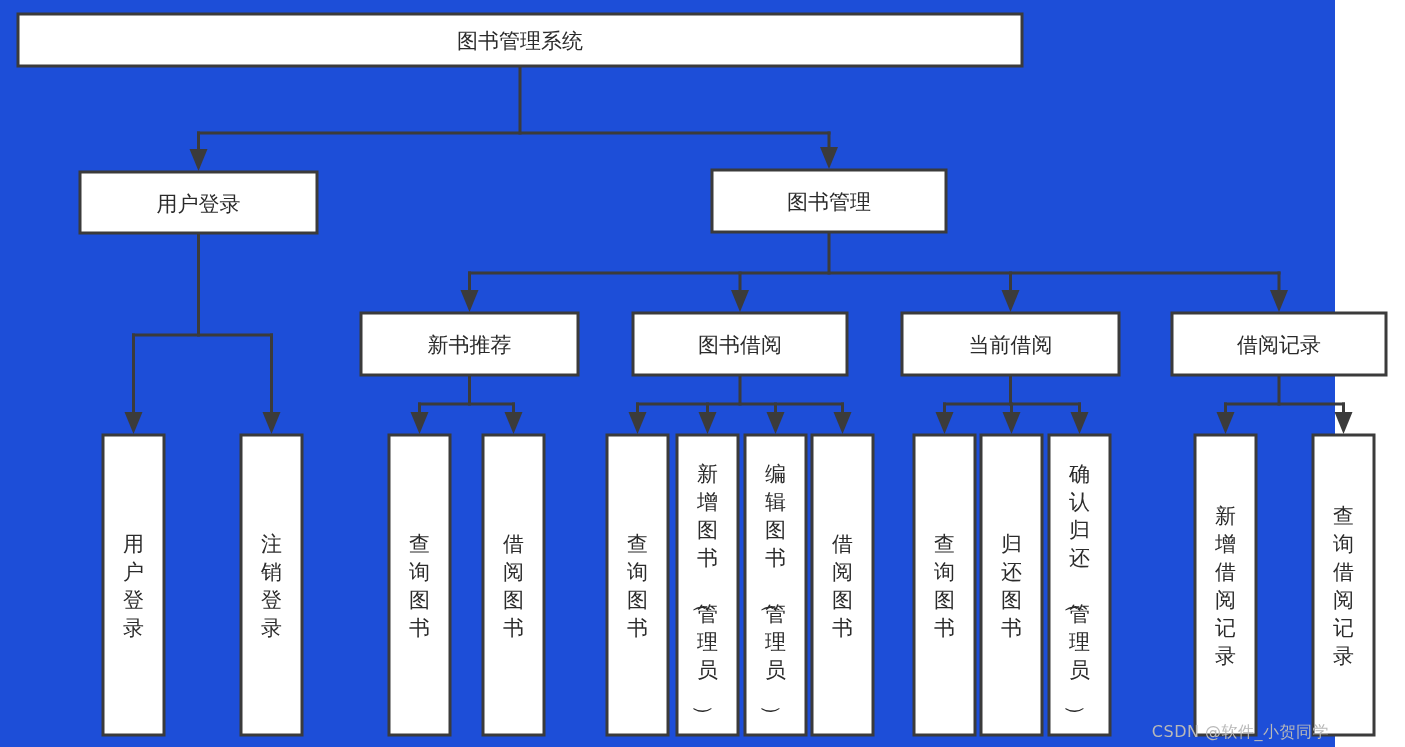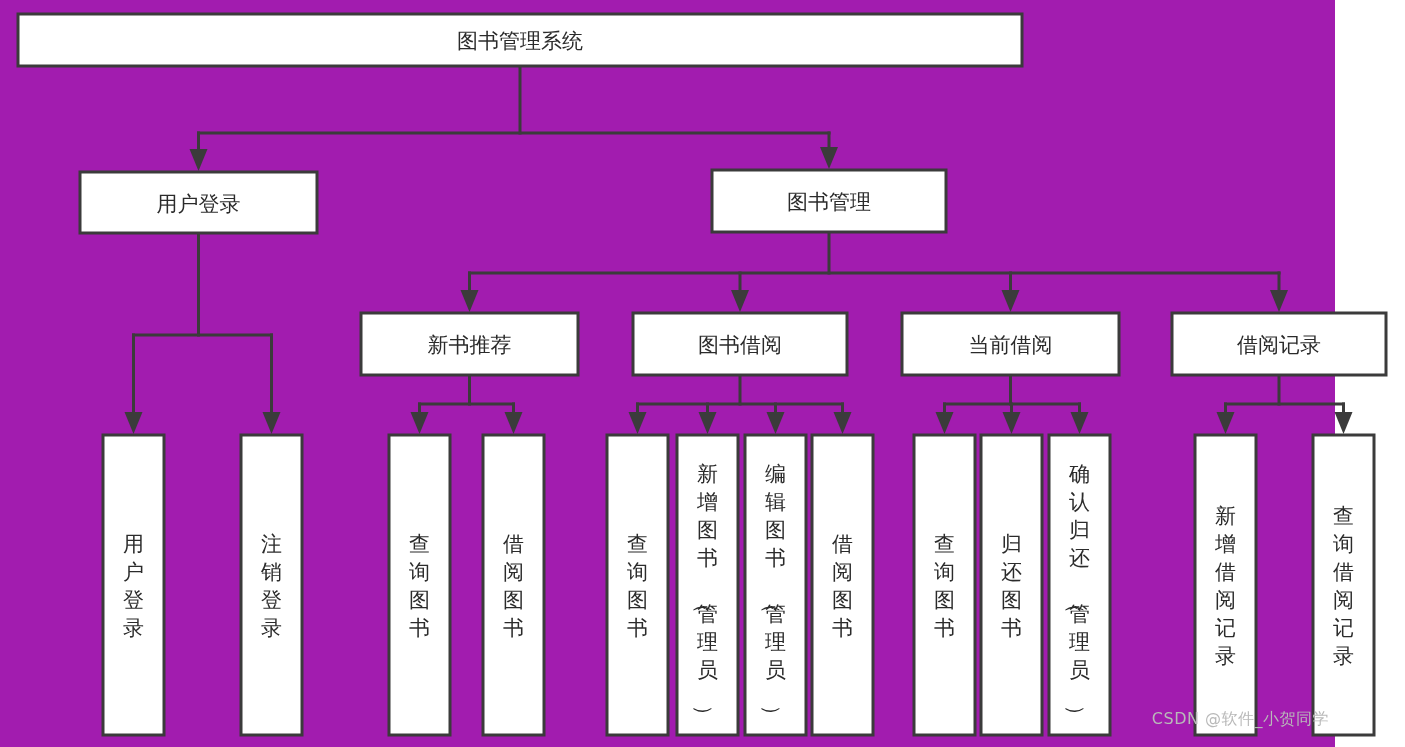--- a/index.html
+++ b/index.html
@@ -10,21 +10,21 @@
   body {
     width: 1405px;
     height: 747px;
     font-family: "DejaVu Sans", "Liberation Sans", sans-serif;
     overflow: hidden;
   }
   #diagram-root {
     position: relative;
     width: 1335px;
     height: 747px;
-    background: #a21caf;
+    background: #1d4ed8;
   }
   #diagram-svg {
     position: absolute;
     left: 0;
     top: 0;
     width: 1405px;
     height: 747px;
   }
   .node-box {
     fill: #ffffff;
@@ -50,21 +50,21 @@
   }
   .node-label-v {
     font-family: "DejaVu Sans", "Liberation Sans", sans-serif;
     font-size: 21px;
     fill: #2b2b2b;
     text-anchor: middle;
   }
   .watermark {
     position: absolute;
     right: 6px;
-    bottom: 17px;
+    bottom: 4px;
     font-family: "DejaVu Sans", "Liberation Sans", sans-serif;
     font-size: 16px;
     color: #b9b9b9;
     white-space: nowrap;
     letter-spacing: 0.5px;
   }
 </style>
 </head>
 <body>
 

